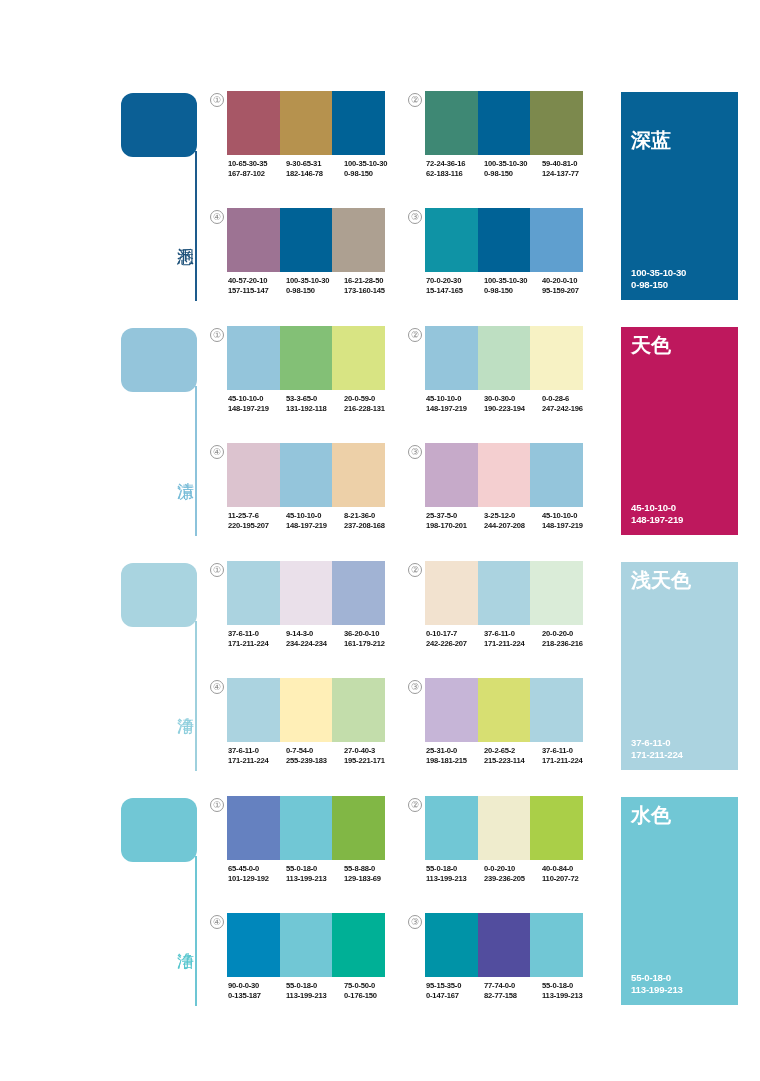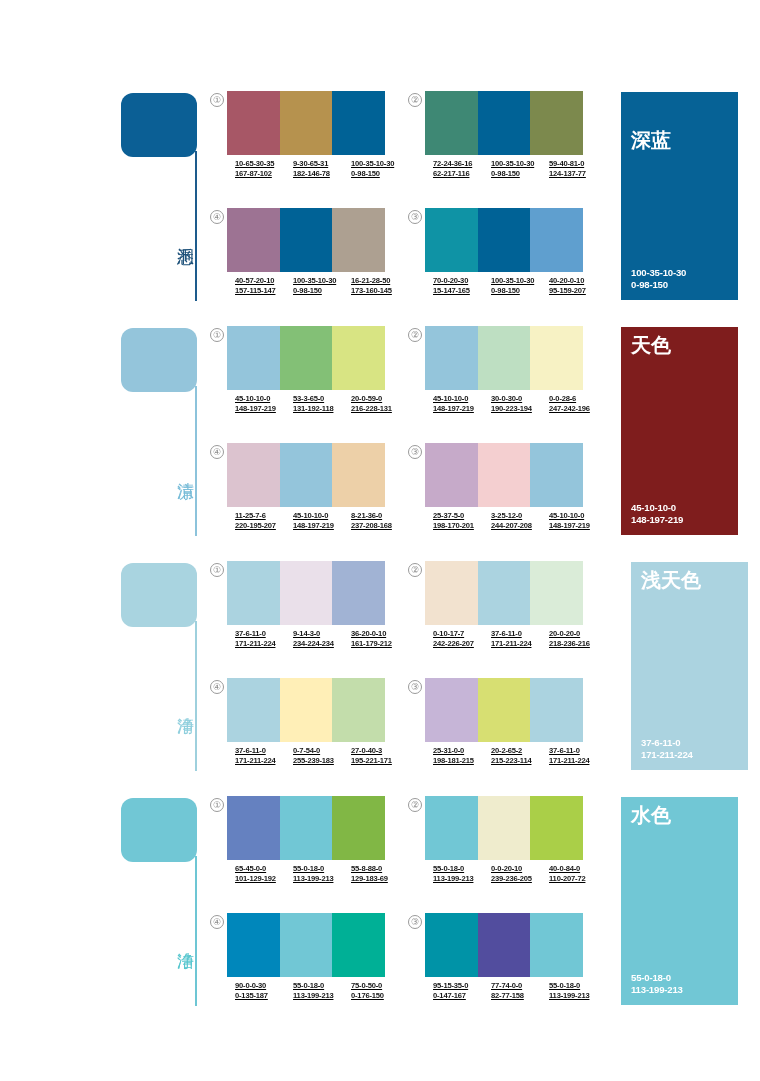--- a/index.html
+++ b/index.html
@@ -94,25 +94,24 @@
     width: 158px; height: 64px;
     display: flex;
   }
   .swatch {
     flex: 1 1 0;
     height: 100%;
   }
 
   .codes {
     position: absolute;
-    left: 25px;
+    left: 18px;
     top: 68px;
     width: 176px;
     display: flex;
-    text-decoration: underline;
   }
   .code-cell {
     width: 58px;
     font-size: 7.6px;
     line-height: 9.6px;
     color: #151515;
     font-family: "Liberation Sans", sans-serif;
     font-weight: 700;
     letter-spacing: -0.2px;
     white-space: nowrap;
@@ -174,21 +173,21 @@
         </div>
       </div>
       <div class="combo c2">
         <div class="combo-num">②</div>
         <div class="swatch-row">
           <div class="swatch" style="background: rgb(62, 136, 116);"></div>
           <div class="swatch" style="background: rgb(0, 98, 150);"></div>
           <div class="swatch" style="background: rgb(124, 137, 77);"></div>
         </div>
         <div class="codes">
-          <div class="code-cell"><span class="c-cmyk">72-24-36-16</span><span class="c-rgb">62-217-116</span></div>
+          <div class="code-cell"><span class="c-cmyk">72-24-36-16</span><span class="c-rgb">62-183-116</span></div>
           <div class="code-cell"><span class="c-cmyk">100-35-10-30</span><span class="c-rgb">0-98-150</span></div>
           <div class="code-cell"><span class="c-cmyk">59-40-81-0</span><span class="c-rgb">124-137-77</span></div>
         </div>
       </div>
       <div class="combo c4">
         <div class="combo-num">④</div>
         <div class="swatch-row">
           <div class="swatch" style="background: rgb(157, 115, 147);"></div>
           <div class="swatch" style="background: rgb(0, 98, 150);"></div>
           <div class="swatch" style="background: rgb(173, 160, 145);"></div>
@@ -269,21 +268,21 @@
           <div class="swatch" style="background: rgb(198, 170, 201);"></div>
           <div class="swatch" style="background: rgb(244, 207, 208);"></div>
           <div class="swatch" style="background: rgb(148, 197, 219);"></div>
         </div>
         <div class="codes">
           <div class="code-cell"><span class="c-cmyk">25-37-5-0</span><span class="c-rgb">198-170-201</span></div>
           <div class="code-cell"><span class="c-cmyk">3-25-12-0</span><span class="c-rgb">244-207-208</span></div>
           <div class="code-cell"><span class="c-cmyk">45-10-10-0</span><span class="c-rgb">148-197-219</span></div>
         </div>
       </div>
-      <div class="hero" style="background: #7f1d1d;">
+      <div class="hero" style="background: #be185d;">
         <div class="hero-title" style="color: rgb(255, 255, 255);">天色</div>
         <div class="hero-codes" style="color: rgb(255, 255, 255);">
           <span>45-10-10-0</span>
           <span>148-197-219</span>
         </div>
       </div>
     </div>
     <div class="section" style="top: 556px;">
       <div class="key-chip" title="浅天色" style="background: rgb(169, 212, 224);"></div>
       <div class="key-rule" style="background: rgb(158, 208, 221);"></div>
@@ -333,21 +332,21 @@
           <div class="swatch" style="background: rgb(198, 181, 215);"></div>
           <div class="swatch" style="background: rgb(215, 223, 114);"></div>
           <div class="swatch" style="background: rgb(171, 211, 224);"></div>
         </div>
         <div class="codes">
           <div class="code-cell"><span class="c-cmyk">25-31-0-0</span><span class="c-rgb">198-181-215</span></div>
           <div class="code-cell"><span class="c-cmyk">20-2-65-2</span><span class="c-rgb">215-223-114</span></div>
           <div class="code-cell"><span class="c-cmyk">37-6-11-0</span><span class="c-rgb">171-211-224</span></div>
         </div>
       </div>
-      <div class="hero" style="background: rgb(171, 211, 224); margin-left: 10px;">
+      <div class="hero" style="background: rgb(171, 211, 224);">
         <div class="hero-title" style="color: rgb(255, 255, 255);">浅天色</div>
         <div class="hero-codes" style="color: rgb(255, 255, 255);">
           <span>37-6-11-0</span>
           <span>171-211-224</span>
         </div>
       </div>
     </div>
     <div class="section" style="top: 791px;">
       <div class="key-chip" title="水色" style="background: rgb(113, 199, 213);"></div>
       <div class="key-rule" style="background: rgb(109, 198, 212);"></div>

